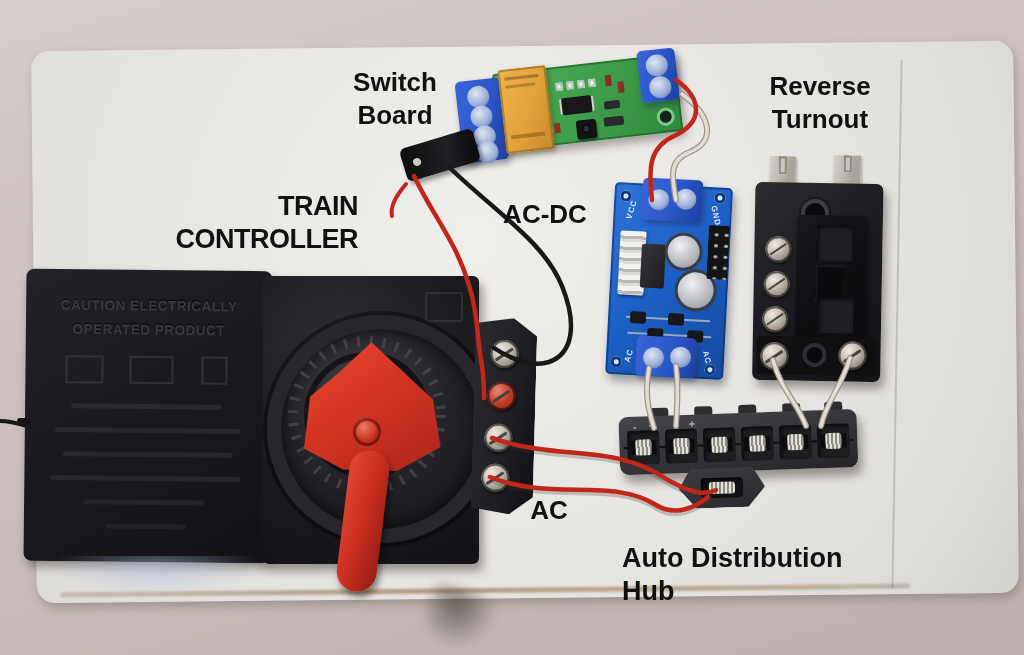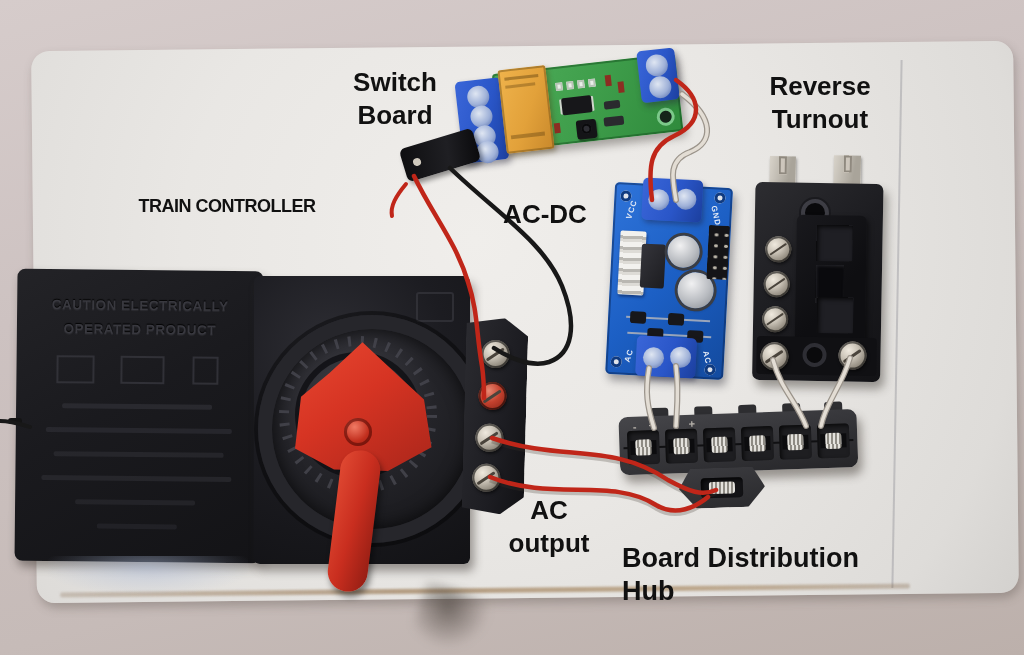--- a/index.html
+++ b/index.html
@@ -27,21 +27,21 @@
 
   <div class="abs" style="left:34px;top:46px;width:982px;height:552px;border-radius:18px;
               transform:rotate(-0.6deg);
               background:radial-gradient(circle at 45% 35%,#f0eeeb 0%,#e9e7e4 45%,#dedcd9 85%,#d3d1ce 100%);
               box-shadow:2px 5px 10px rgba(90,80,75,.35);"></div>
   <div class="abs" style="left:896px;top:60px;width:2px;height:528px;background:rgba(140,140,148,.4);transform:rotate(1deg);"></div>
   <div class="abs" style="left:60px;top:588px;width:850px;height:5px;border-radius:3px;transform:rotate(-0.6deg);
               background:linear-gradient(90deg,rgba(120,90,60,.25),rgba(139,100,55,.55) 40%,rgba(150,110,60,.5) 75%,rgba(120,90,60,.3));
               filter:blur(1px);"></div>
 
-  <div class="abs" style="left:8px;top:260px;width:530px;height:340px;">
+  <div class="abs" style="left:17px;top:260px;width:530px;height:340px;">
 
     <div class="abs" style="left:8px;top:10px;width:246px;height:292px;border-radius:8px;transform:rotate(.6deg);
                 background:linear-gradient(150deg,#232327 0%,#1a1a1e 45%,#131316 100%);
                 box-shadow:3px 6px 10px rgba(50,45,40,.45);">
       <div class="emboss" style="top:28px;">CAUTION ELECTRICALLY</div>
       <div class="emboss" style="top:52px;">OPERATED PRODUCT</div>
       <div class="abs" style="left:40px;top:86px;width:34px;height:24px;border:2px solid #3a3a41;opacity:.7;"></div>
       <div class="abs" style="left:104px;top:86px;width:40px;height:24px;border:2px solid #3a3a41;opacity:.7;"></div>
       <div class="abs" style="left:176px;top:86px;width:22px;height:24px;border:2px solid #3a3a41;opacity:.7;"></div>
       <div class="abs" style="left:46px;top:134px;width:150px;height:5px;background:#33333a;opacity:.6;border-radius:2px;"></div>
@@ -304,36 +304,35 @@
     <path d="M 773,360 C 781,390 797,402 806,426" fill="none" stroke="#e3ddd4" stroke-width="3.5" stroke-linecap="round"></path>
     <path d="M 850,358 C 841,388 826,402 821,426" fill="none" stroke="#9b948b" stroke-width="6" stroke-linecap="round"></path>
     <path d="M 850,358 C 841,388 826,402 821,426" fill="none" stroke="#e3ddd4" stroke-width="3.5" stroke-linecap="round"></path>
 
     <path d="M 492,438 C 562,462 612,442 668,480 C 690,492 702,496 716,490" fill="none" stroke="#c02619" stroke-width="4.5" stroke-linecap="round"></path>
     <path d="M 490,477 C 552,502 612,477 656,505 C 676,517 696,507 708,497" fill="none" stroke="#c02619" stroke-width="4.5" stroke-linecap="round"></path>
 
     <path d="M 0,421 C 12,421 20,424 30,427" fill="none" stroke="#181818" stroke-width="4" stroke-linecap="round"></path>
   </svg>
 
-  <div class="lbl" style="left:96px;top:190px;width:262px;font-size:18px;letter-spacing:-0.5px;text-align:center;">TRAIN CONTROLLER</div>
+  <div class="lbl" style="left:96px;top:190px;width:262px;font-size:27px;letter-spacing:-0.5px;text-align:right;">TRAIN CONTROLLER</div>
 
   <div class="lbl" style="left:328px;top:66px;width:134px;font-size:26px;">
     <div>Switch</div>
     <div>Board</div>
   </div>
 
   <div class="lbl" style="left:750px;top:70px;width:140px;font-size:26px;">
     <div>Reverse</div>
     <div>Turnout</div>
   </div>
 
   <div class="lbl" style="left:477px;top:198px;width:136px;font-size:26px;">
     <div>AC-DC</div>
   </div>
 
   <div class="lbl" style="left:503px;top:494px;width:92px;font-size:26px;">
     <div>AC</div>
-    <div>output</div>
-  </div>
-
-  <div class="lbl" style="left:622px;top:542px;width:280px;font-size:27px;text-align:left;">Board Distribution Hub</div>
+  </div>
+
+  <div class="lbl" style="left:622px;top:542px;width:280px;font-size:27px;text-align:left;">Auto Distribution Hub</div>
 
 </div>
 
 </body></html>

